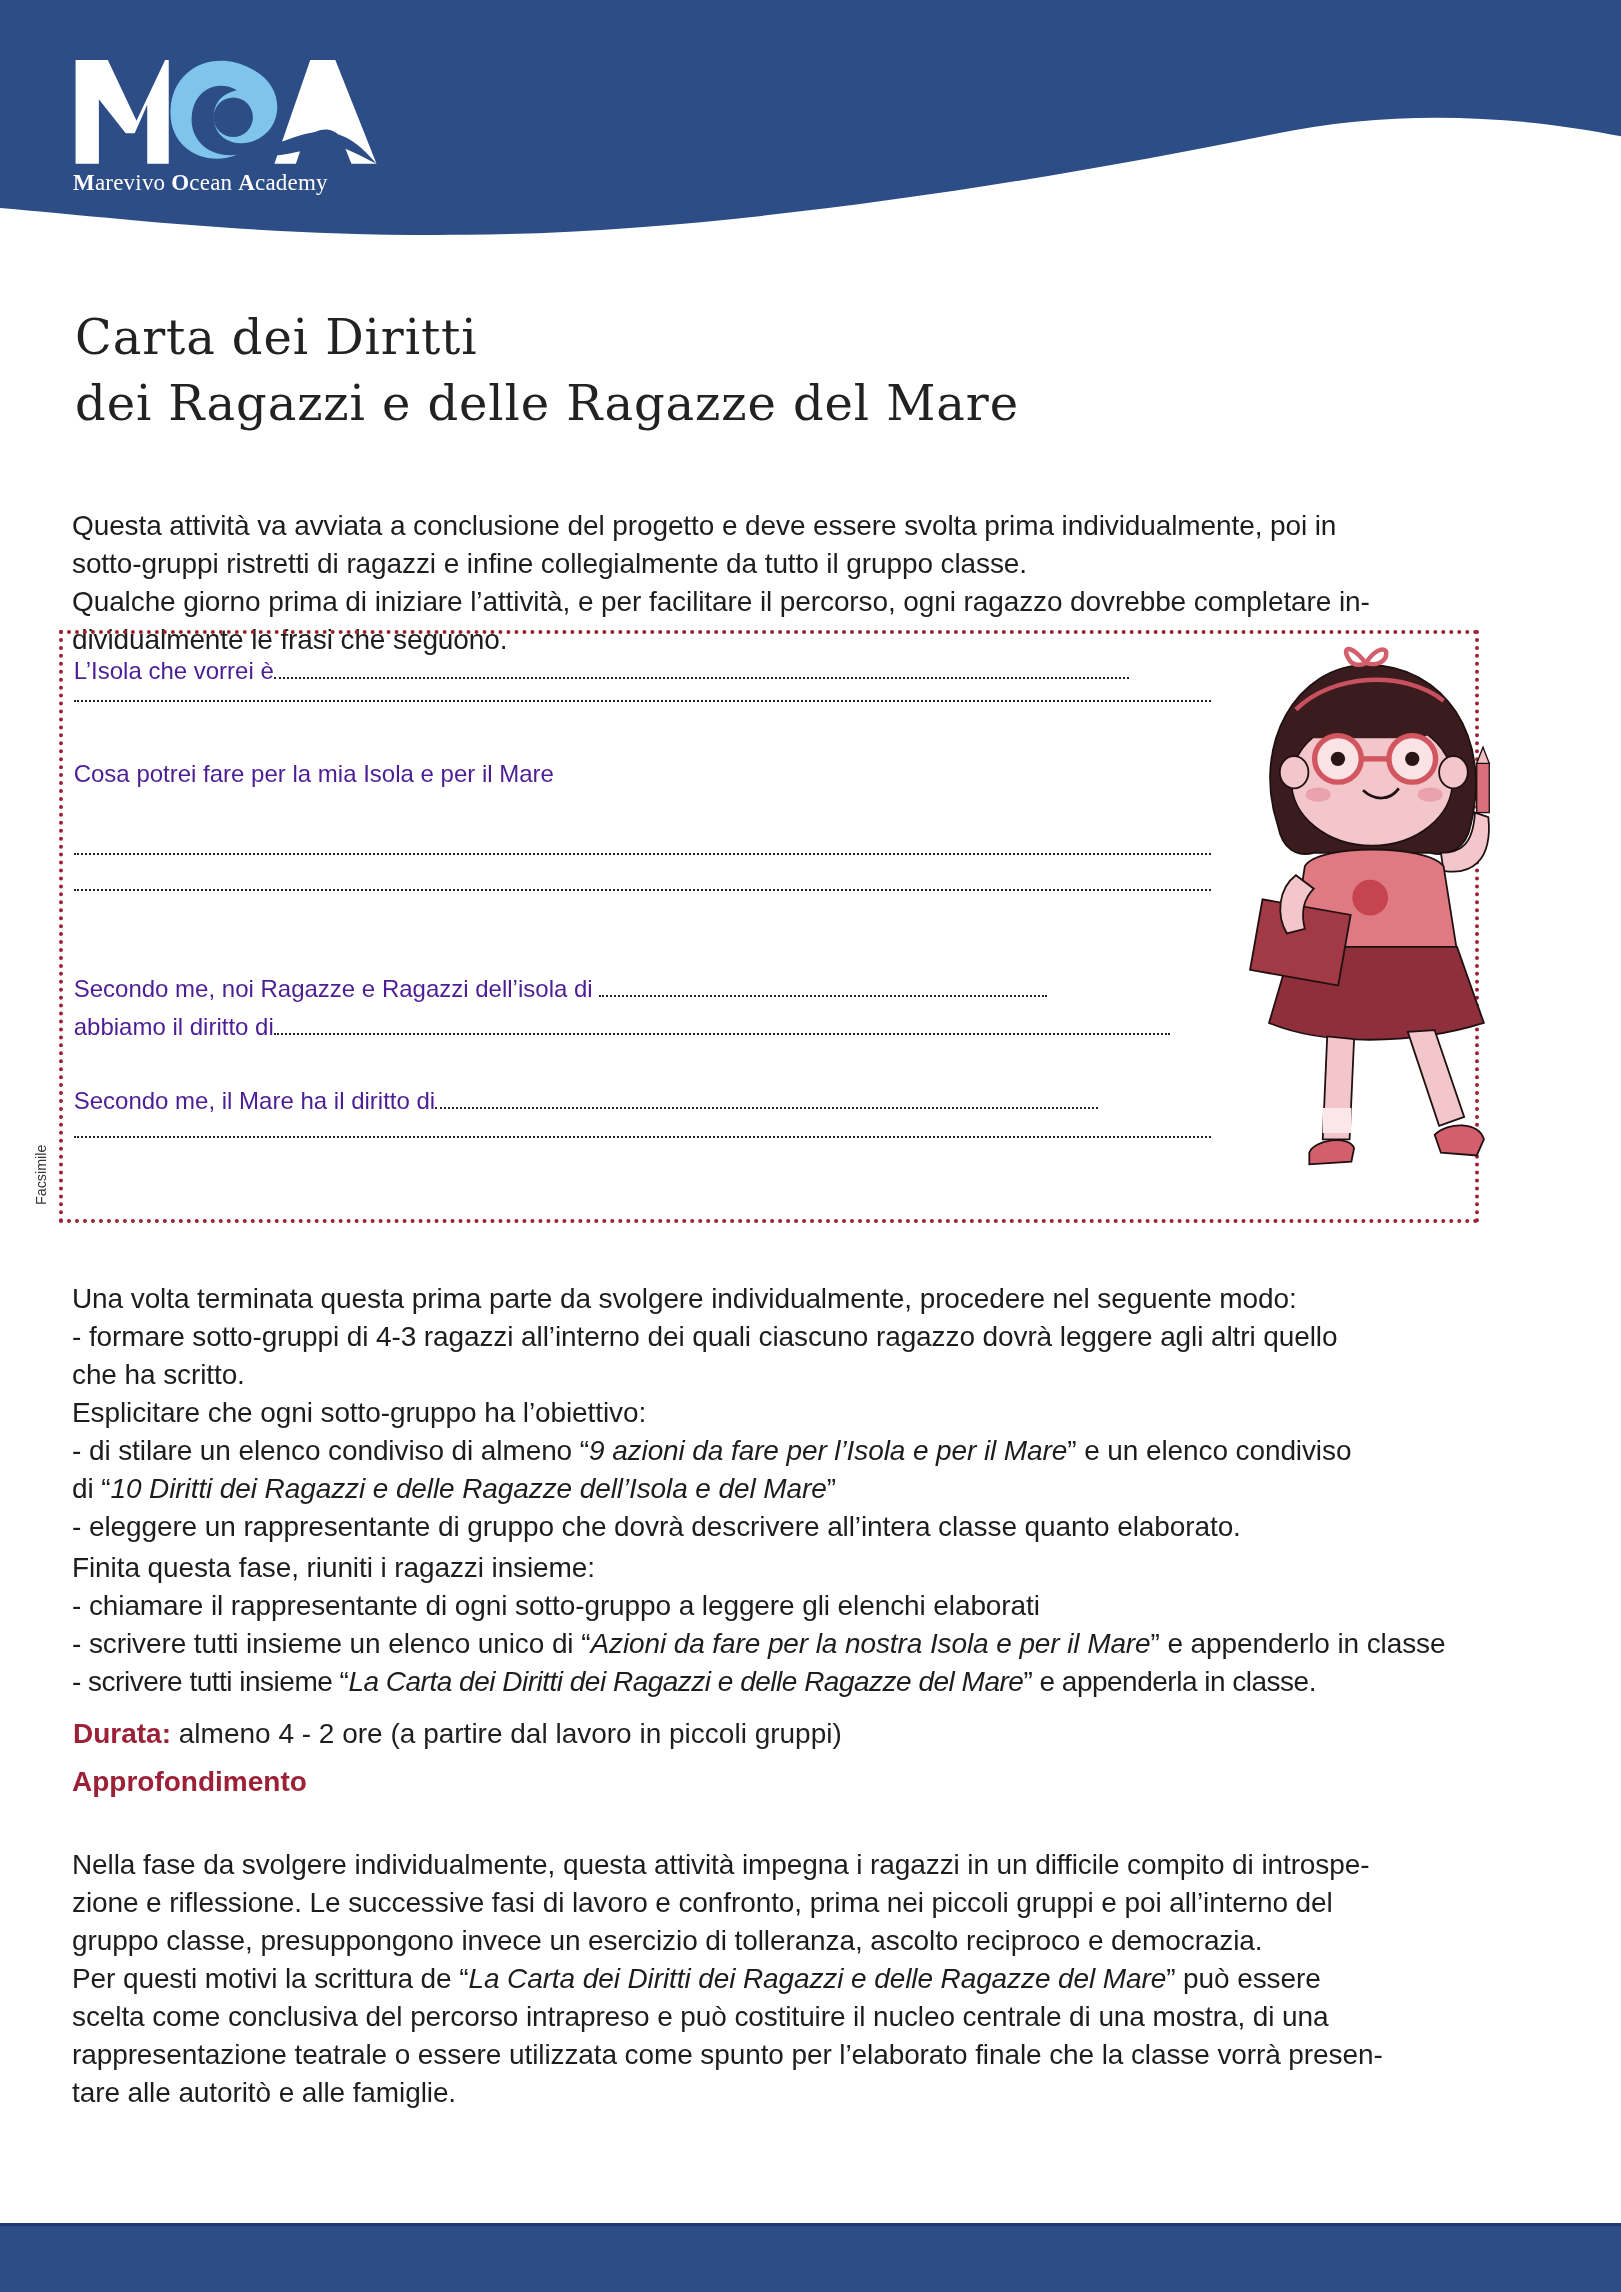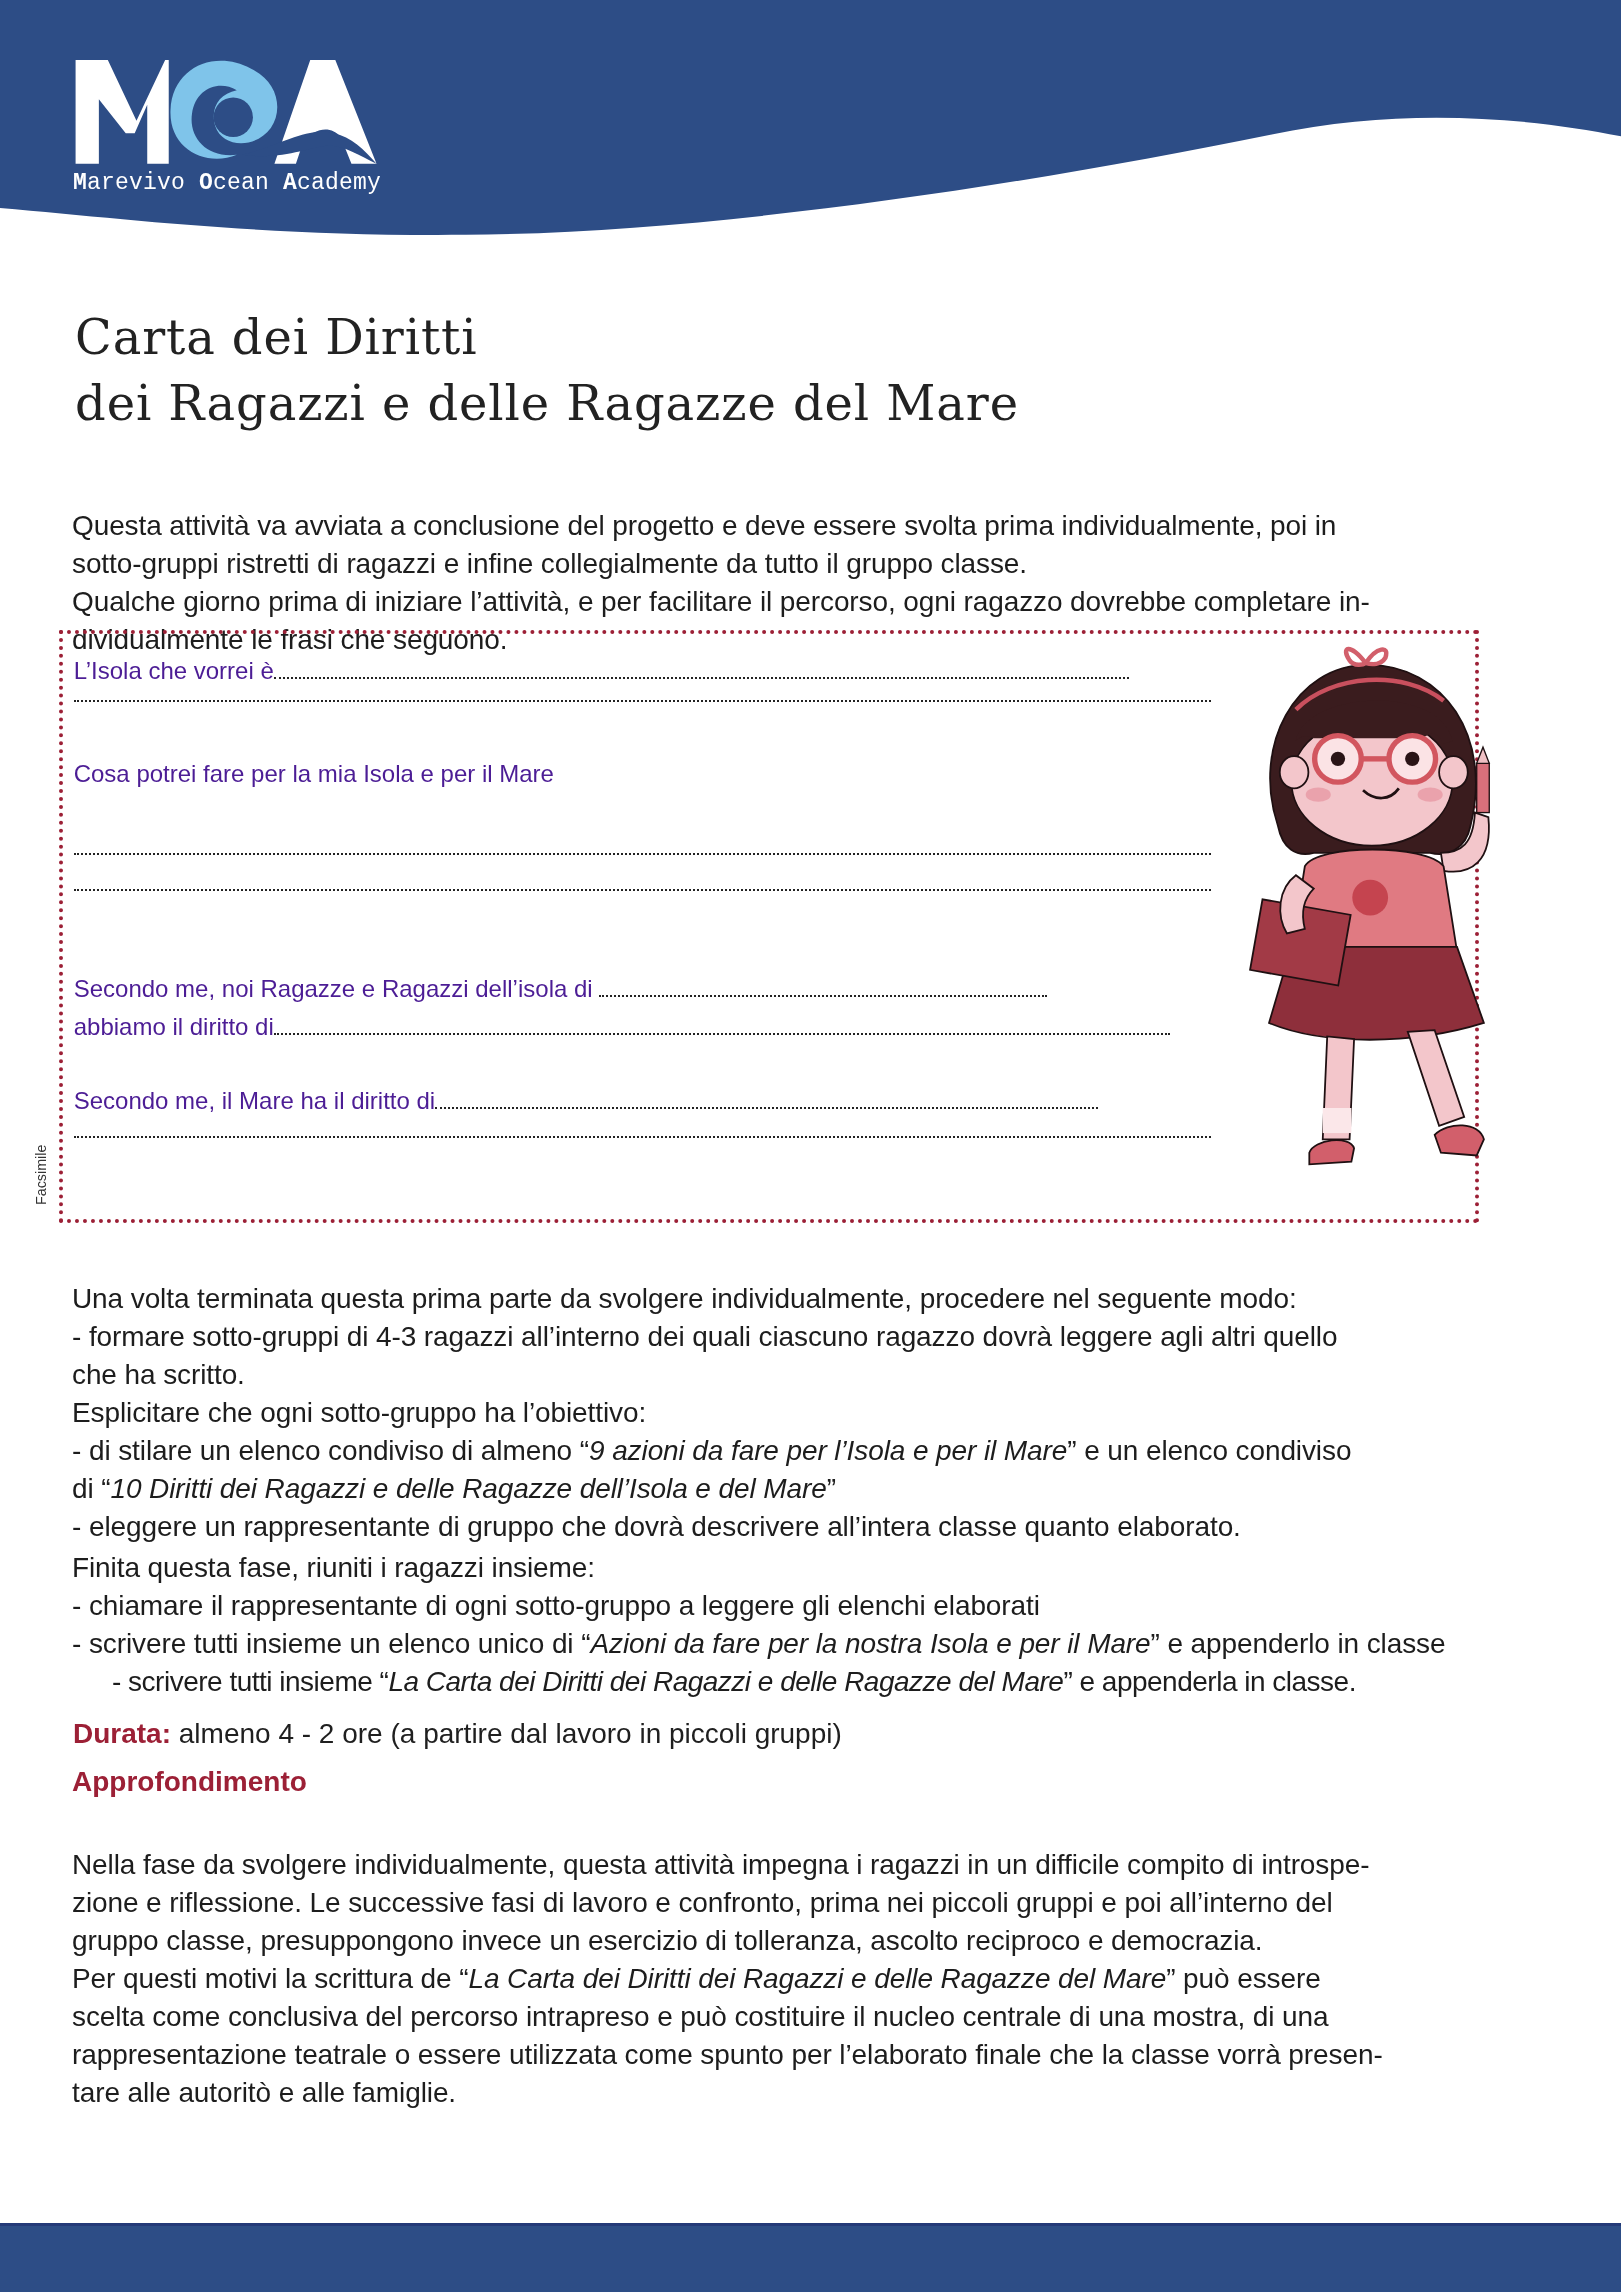--- a/index.html
+++ b/index.html
@@ -1,21 +1,21 @@
 <!DOCTYPE html>
 <html style="font-size:14.3px"><head>
   <meta charset="utf-8">
   <style>
     * { box-sizing: border-box; margin: 0; padding: 0; }
     html, body { width: 1621px; height: 2293px; background: #ffffff; overflow: hidden; }
     body { position: relative; font-family: "Liberation Sans", sans-serif; color: #1f1f1f; }
 
     #header-wave { position: absolute; left: 0; top: 0; width: 1621px; height: 242px; }
     #logo { position: absolute; left: 72px; top: 49px; width: 309px; height: 157px; }
-    #logo-caption { position: absolute; left: 73px; top: 170px; font-family: Liberation Mono, monospace; font-size: 23px; color: #ffffff; letter-spacing: 0.2px; white-space: nowrap; }
+    #logo-caption { position: absolute; left: 73px; top: 170px; font-family: Liberation Serif, serif; font-size: 23px; color: #ffffff; letter-spacing: 0.2px; white-space: nowrap; }
     #logo-caption b { font-weight: 700; }
 
     #title { position: absolute; left: 75px; top: 304px; font-family: "DejaVu Serif", serif; font-size: 48px; line-height: 66px; color: #222; letter-spacing: 0.9px; }
 
     .body-text { font-size: 28px; line-height: 38px; color: #1d1d1d; letter-spacing: -0.1px; }
     #intro { position: absolute; left: 72px; top: 461px; width: 1487px; margin-top: 46px; }
 
     #form-box { position: absolute; left: 59px; top: 630px; width: 1420px; height: 593px;
       border: 4.5px dotted #9c2036; }
     #form-fields { position: absolute; left: 10.7px; top: 18px; width: 1142px; }
@@ -151,21 +151,21 @@
   <div>Esplicitare che ogni sotto-gruppo ha l’obiettivo:</div>
   <div><span>- di stilare un elenco condiviso di almeno “</span><i>9 azioni da fare per l’Isola e per il Mare</i><span>” e un elenco condiviso</span></div>
   <div><span>di “</span><i>10 Diritti dei Ragazzi e delle Ragazze dell’Isola e del Mare</i><span>”</span></div>
   <div>- eleggere un rappresentante di gruppo che dovrà descrivere all’intera classe quanto elaborato.</div>
 </div>
 
 <div id="final" class="body-text">
   <div>Finita questa fase, riuniti i ragazzi insieme:</div>
   <div>- chiamare il rappresentante di ogni sotto-gruppo a leggere gli elenchi elaborati</div>
   <div><span>- scrivere tutti insieme un elenco unico di “</span><i>Azioni da fare per la nostra Isola e per il Mare</i><span>” e appenderlo in classe</span></div>
-  <div style="letter-spacing:-0.5px;margin-left:40px;"><span>- scrivere tutti insieme “</span><i>La Carta dei Diritti dei Ragazzi e delle Ragazze del Mare</i><span>” e  appenderla in classe.</span></div>
+  <div style="letter-spacing:-0.5px;"><span>- scrivere tutti insieme “</span><i>La Carta dei Diritti dei Ragazzi e delle Ragazze del Mare</i><span>” e  appenderla in classe.</span></div>
 </div>
 
 <div id="duration">
   <span class="accent">Durata:</span><span> almeno 4 - 2 ore (a partire dal lavoro in piccoli gruppi)</span>
 </div>
 
 <div id="deepening-title" class="accent">Approfondimento</div>
 <div id="deepening" class="body-text">
   <div>Nella fase da svolgere individualmente, questa attività impegna i ragazzi in un difficile compito di introspe-</div>
   <div>zione e riflessione. Le successive fasi di lavoro e confronto, prima nei piccoli gruppi e poi all’interno del</div>

